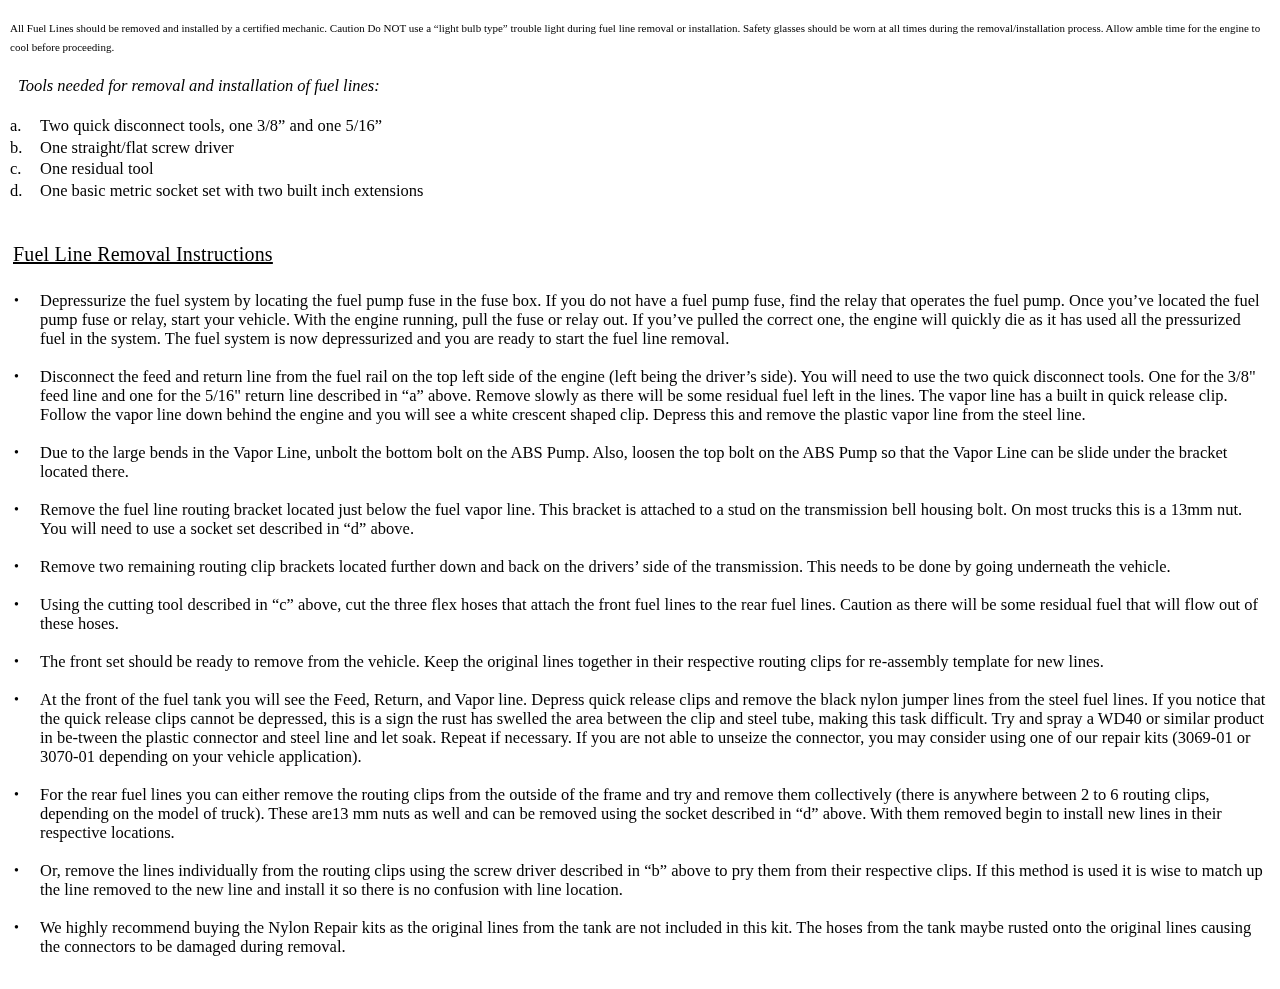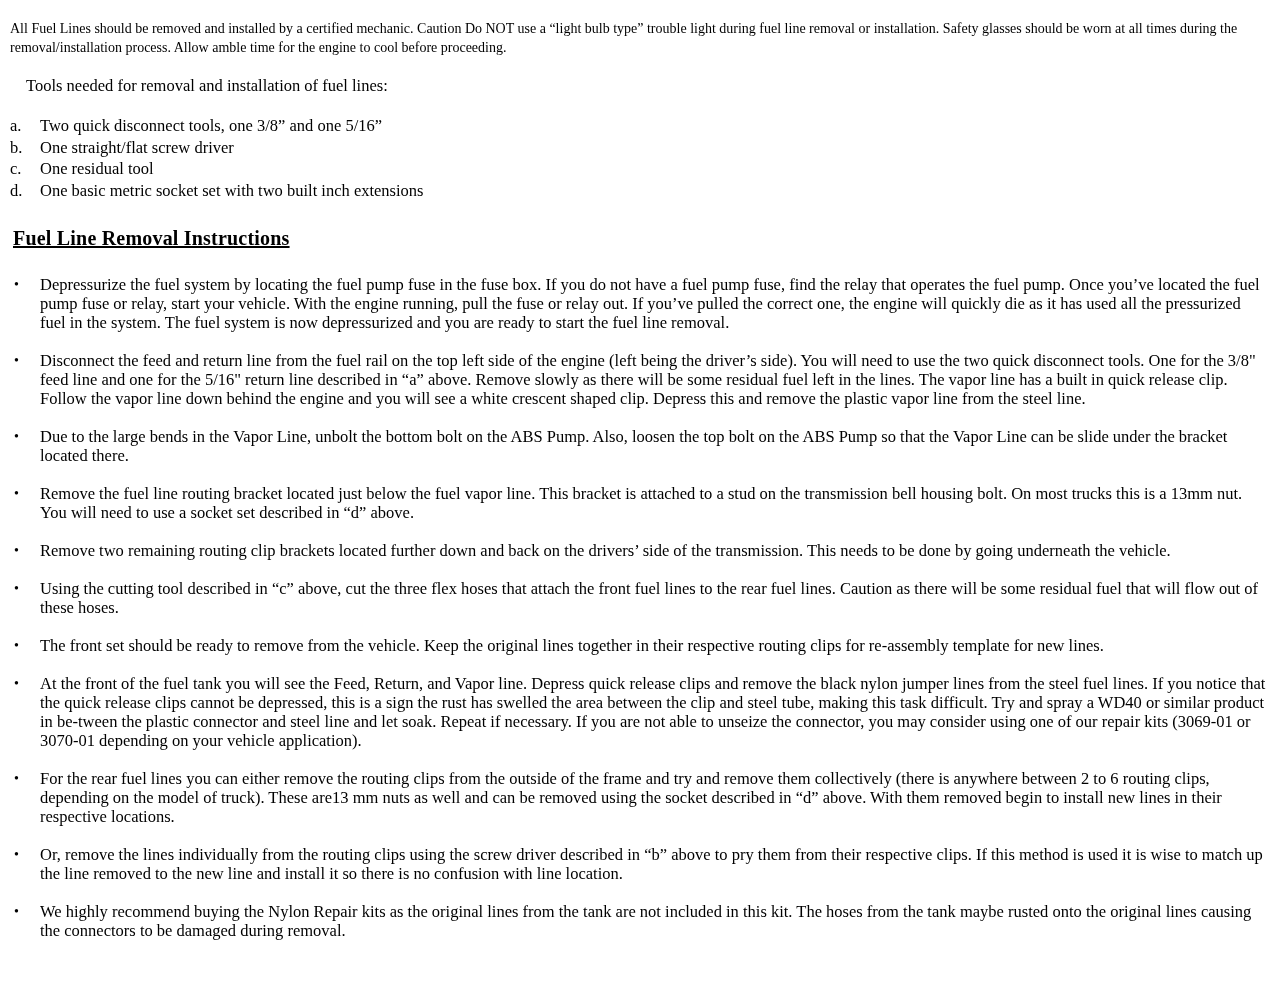--- a/index.html
+++ b/index.html
@@ -18,48 +18,49 @@
   }
   .doc-title {
     font-size: 22px;
     font-weight: bold;
     text-decoration: underline;
     margin: 2px 0 0 3px;
     letter-spacing: 0.2px;
   }
   .intro {
     margin: 17px 0 4px 0;
-    font-size: 14px;
+    font-size: 11px;
     line-height: 19px;
   }
   .tools-intro {
-    margin: 19px 0 0 16px;
+    margin: 19px 0 0 8px;
     font-size: 16.5px;
     line-height: 19px;
+    font-style: italic;
   }
   .tools-list {
     margin: 20px 0 0 0;
   }
   .tool-row {
     display: flex;
     font-size: 16.5px;
     line-height: 21.7px;
   }
   .tool-marker {
     width: 30px;
     flex: 0 0 30px;
   }
   .tool-text {
     flex: 1;
   }
   .section-heading {
     font-size: 20px;
-    font-weight: bold;
+    font-weight: normal;
     text-decoration: underline;
-    margin: 25px 0 0 3px;
+    margin: 41px 0 0 3px;
     letter-spacing: 0.2px;
   }
   .bullet-list {
     list-style: none;
     margin: 25px 0 0 0;
     padding: 0;
   }
   .bullet-item {
     display: flex;
     margin: 0 0 19px 0;

